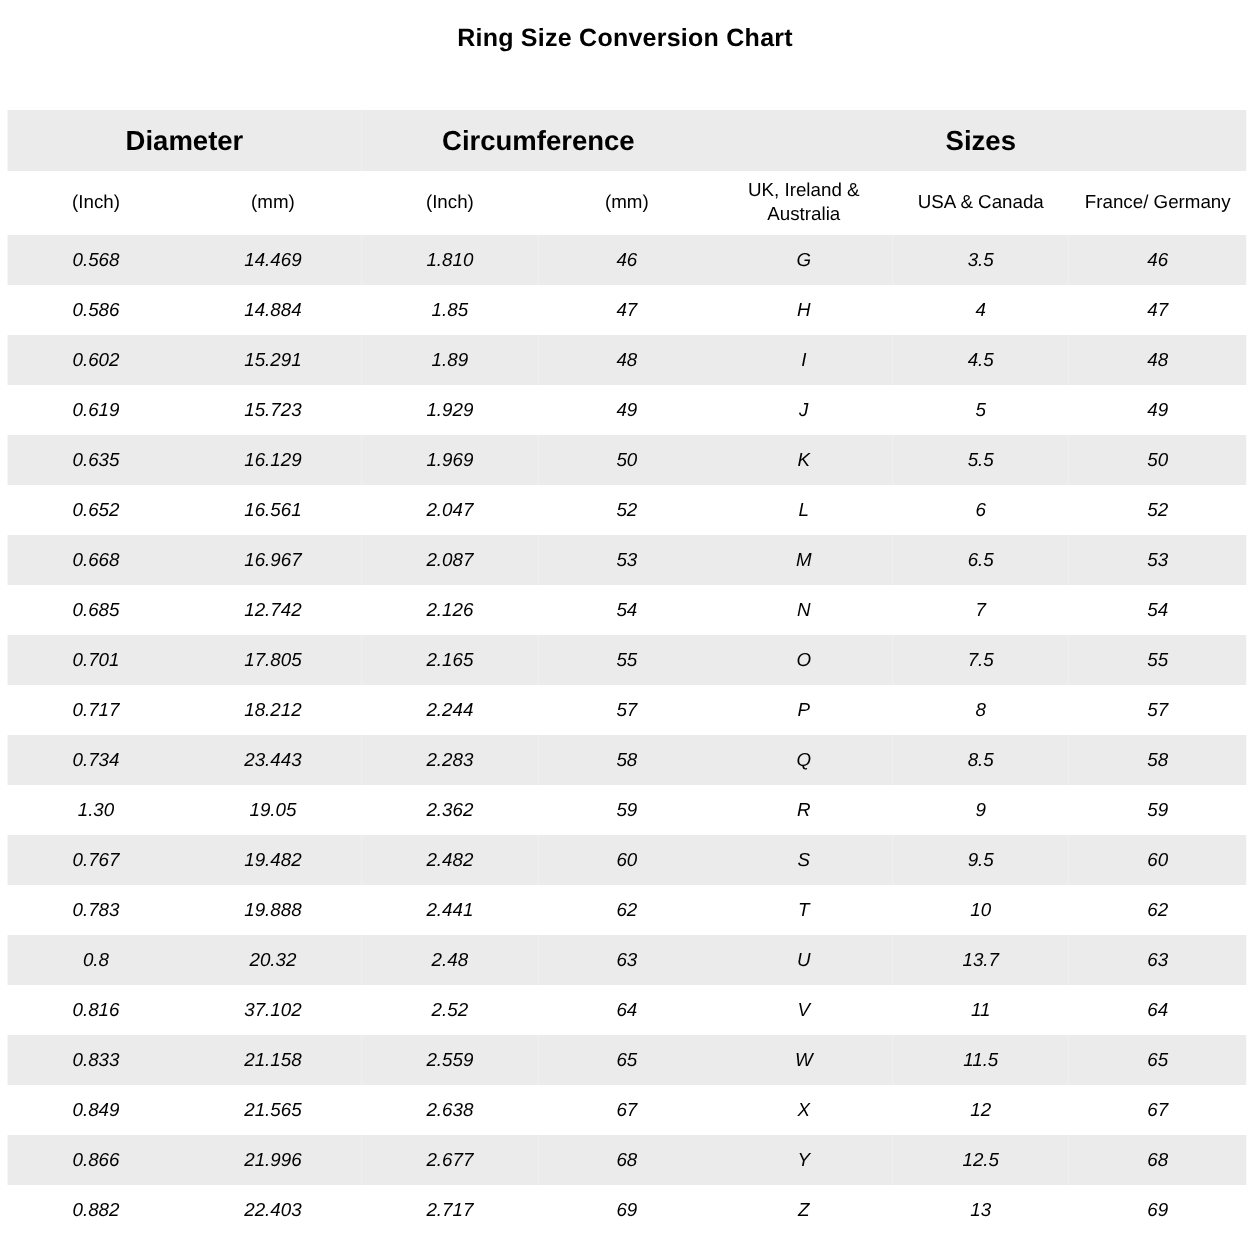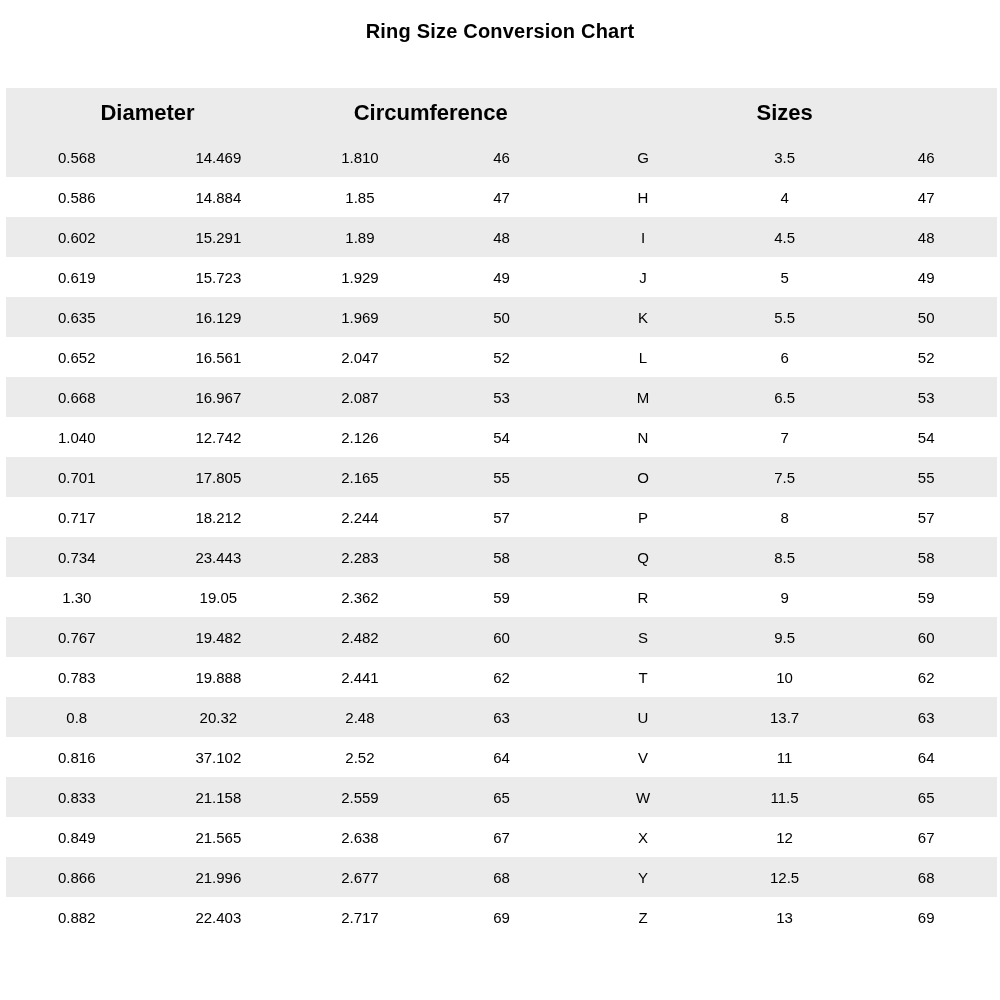--- a/index.html
+++ b/index.html
@@ -39,36 +39,45 @@
     height: 49px;
     font-size: 22px;
     font-weight: bold;
   }
   tr.sub-header-row th {
     background: var(--bg);
     height: 51px;
     font-weight: normal;
     line-height: 1.25;
   }
-  tbody tr { height: 40px; background: var(--bg); }
+  tbody tr { height: 40px; background: var(--bg); font-style: italic; }
   tbody tr.stripe { background: var(--stripe); }
 </style>
 </head>
 <body>
 
 <div class="page">
   <h1 class="title">Ring Size Conversion Chart</h1>
 
   <table class="conversion">
     <thead>
       <tr class="group-header-row">
           <th colspan="2">Diameter</th>
           <th colspan="2">Circumference</th>
           <th colspan="3">Sizes</th>
         </tr>
+      <tr class="sub-header-row">
+          <th>(Inch)</th>
+          <th>(mm)</th>
+          <th>(Inch)</th>
+          <th>(mm)</th>
+          <th>UK, Ireland &amp; Australia</th>
+          <th>USA &amp; Canada</th>
+          <th>France/ Germany</th>
+        </tr>
     </thead>
     <tbody>
         <tr class="stripe">
           <td>0.568</td>
           <td>14.469</td>
           <td>1.810</td>
           <td>46</td>
           <td>G</td>
           <td>3.5</td>
           <td>46</td>
@@ -121,21 +130,21 @@
         <tr class="stripe">
           <td>0.668</td>
           <td>16.967</td>
           <td>2.087</td>
           <td>53</td>
           <td>M</td>
           <td>6.5</td>
           <td>53</td>
         </tr>
         <tr>
-          <td>1.040</td>
+          <td>0.685</td>
           <td>12.742</td>
           <td>2.126</td>
           <td>54</td>
           <td>N</td>
           <td>7</td>
           <td>54</td>
         </tr>
         <tr class="stripe">
           <td>0.701</td>
           <td>17.805</td>

